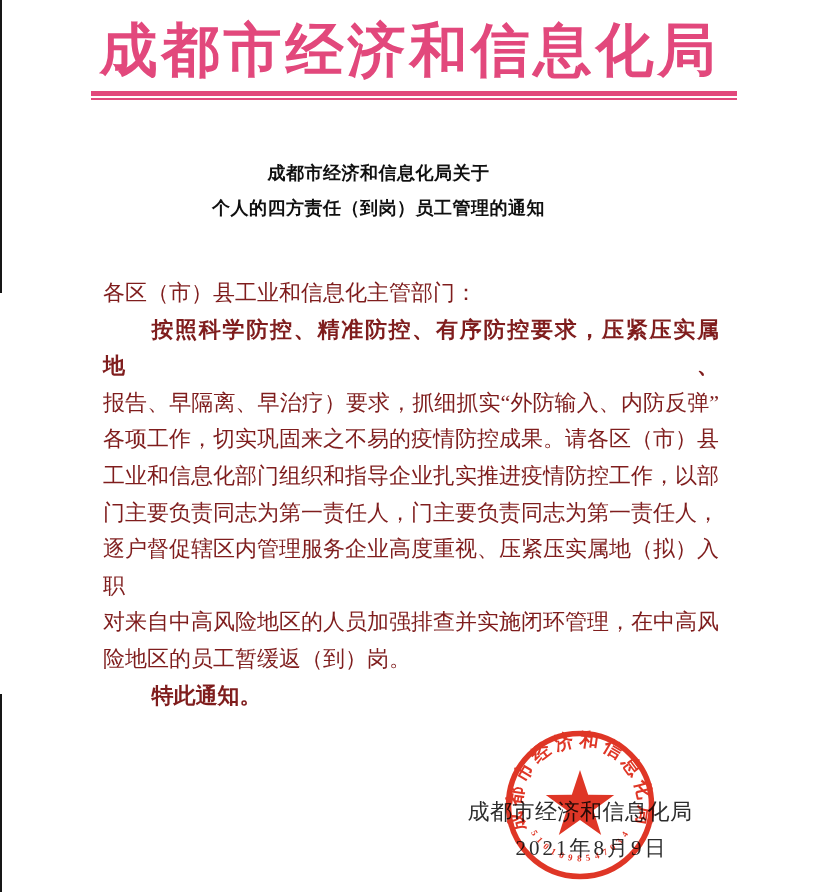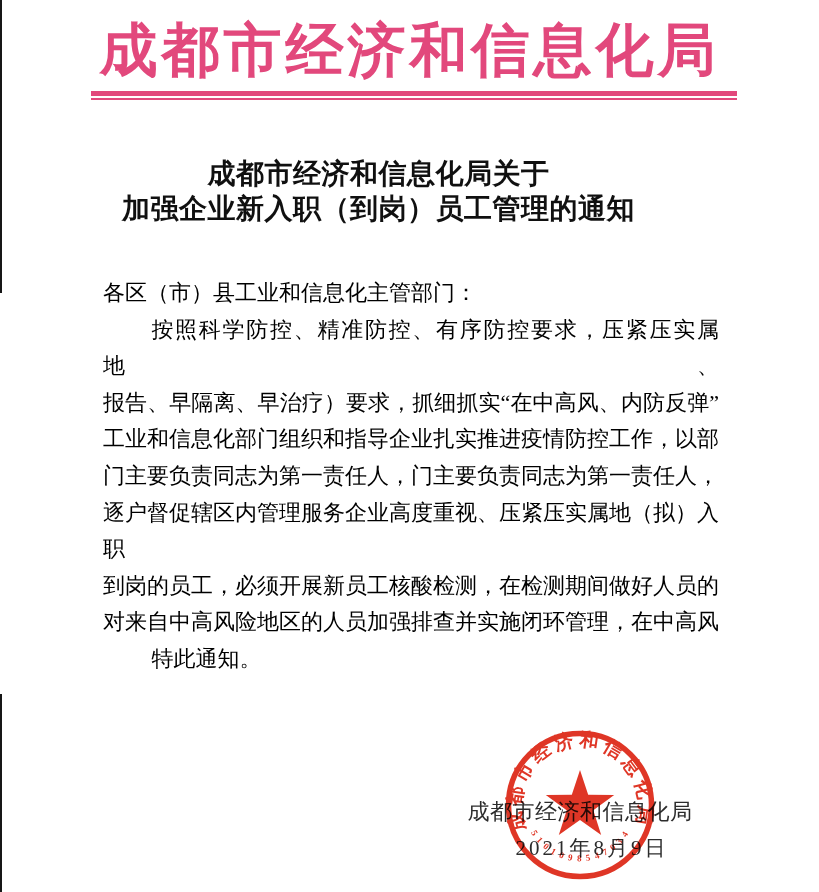--- a/index.html
+++ b/index.html
@@ -34,38 +34,38 @@
     position: absolute; left: 91px; top: 91px; width: 646px;
   }
   .rule .thick { height: 5px; background: #e2487c; }
   .rule .gap   { height: 2px; background: transparent; }
   .rule .thin  { height: 2px; background: #e2487c; }
   
   .doc-title {
     position: absolute; left: 0; top: 156px; right: 62px;
     text-align: center;
     color: #101010;
-    font-size: 28px; font-weight: bold;
+    font-size: 18px; font-weight: bold;
     line-height: 35px;
     letter-spacing: 0.5px;
   }
   
   .body-block {
     position: absolute; left: 103px; top: 275px; width: 616px;
-    color: #000000;
+    color: #7f1d1d;
     font-size: 22px;
     line-height: 36.6px;
   }
   .line { width: 616px; white-space: nowrap; }
   .just {
     white-space: normal;
     text-align: justify;
     text-align-last: justify;
   }
-  .indent { text-indent: 2.2em; }
+  .indent { text-indent: 2.2em; font-weight: bold; }
   
   .signer {
     position: absolute; left: 440px; top: 797px; width: 280px;
     text-align: center;
     color: #2c2c2c; font-size: 22px; letter-spacing: 0.5px;
     white-space: nowrap;
   }
   .doc-date {
     position: absolute; left: 452px; top: 834px; width: 280px;
     text-align: center;
@@ -92,32 +92,33 @@
 <div class="masthead">成都市经济和信息化局</div>
 
 <div class="rule">
   <div class="thick"></div>
   <div class="gap"></div>
   <div class="thin"></div>
 </div>
 
 <div class="doc-title">
   <div>成都市经济和信息化局关于</div>
-  <div>加强企业新入职（到岗）员工管理的通知</div>
+  <div>个人的四方责任（到岗）员工管理的通知</div>
 </div>
 
 <div class="body-block">
   <div class="line">各区（市）县工业和信息化主管部门：</div>
   <div class="line just indent">按照科学防控、精准防控、有序防控要求，压紧压实属地、</div>
-  <div class="line just">报告、早隔离、早治疗）要求，抓细抓实“在中高风、内防反弹”</div>
+  <div class="line just">报告、早隔离、早治疗）要求，抓细抓实“外防输入、内防反弹”</div>
+  <div class="line just">各项工作，切实巩固来之不易的疫情防控成果。请各区（市）县</div>
   <div class="line just">工业和信息化部门组织和指导企业扎实推进疫情防控工作，以部</div>
   <div class="line just">门主要负责同志为第一责任人，门主要负责同志为第一责任人，</div>
   <div class="line just">逐户督促辖区内管理服务企业高度重视、压紧压实属地（拟）入职</div>
-  <div class="line just">到岗的员工，必须开展新员工核酸检测，在检测期间做好人员的</div>
   <div class="line just">对来自中高风险地区的人员加强排查并实施闭环管理，在中高风</div>
+  <div class="line">险地区的员工暂缓返（到）岗。</div>
   <div class="line indent">特此通知。</div>
 </div>
 
 <div class="signer">成都市经济和信息化局</div>
 <div class="doc-date">2021年8月9日</div>
 
 <svg class="seal" width="166" height="166" viewBox="0 0 166 166">
   <g transform="translate(83,83)">
     <circle r="71.5" fill="none" stroke="#de2b1a" stroke-width="5.5"></circle>
     <path id="sealTopArc" d="M -53.5,24.9 A 59,59 0 1 1 53.5,24.9" fill="none"></path>

